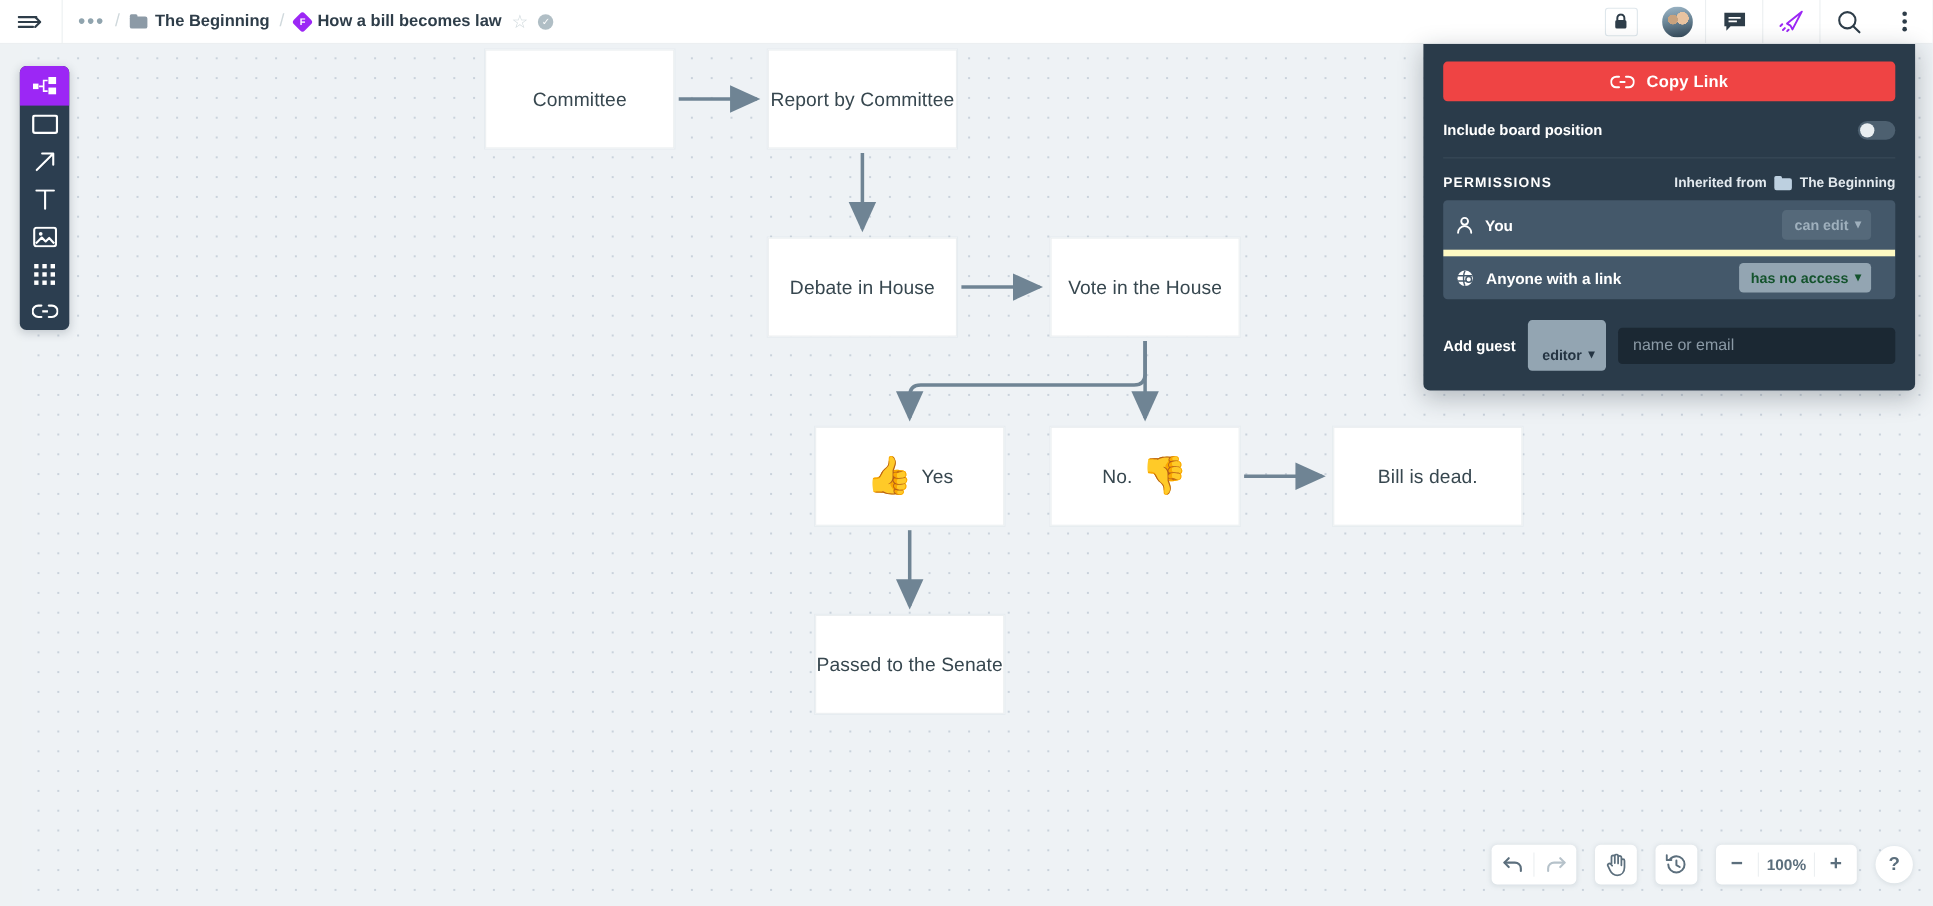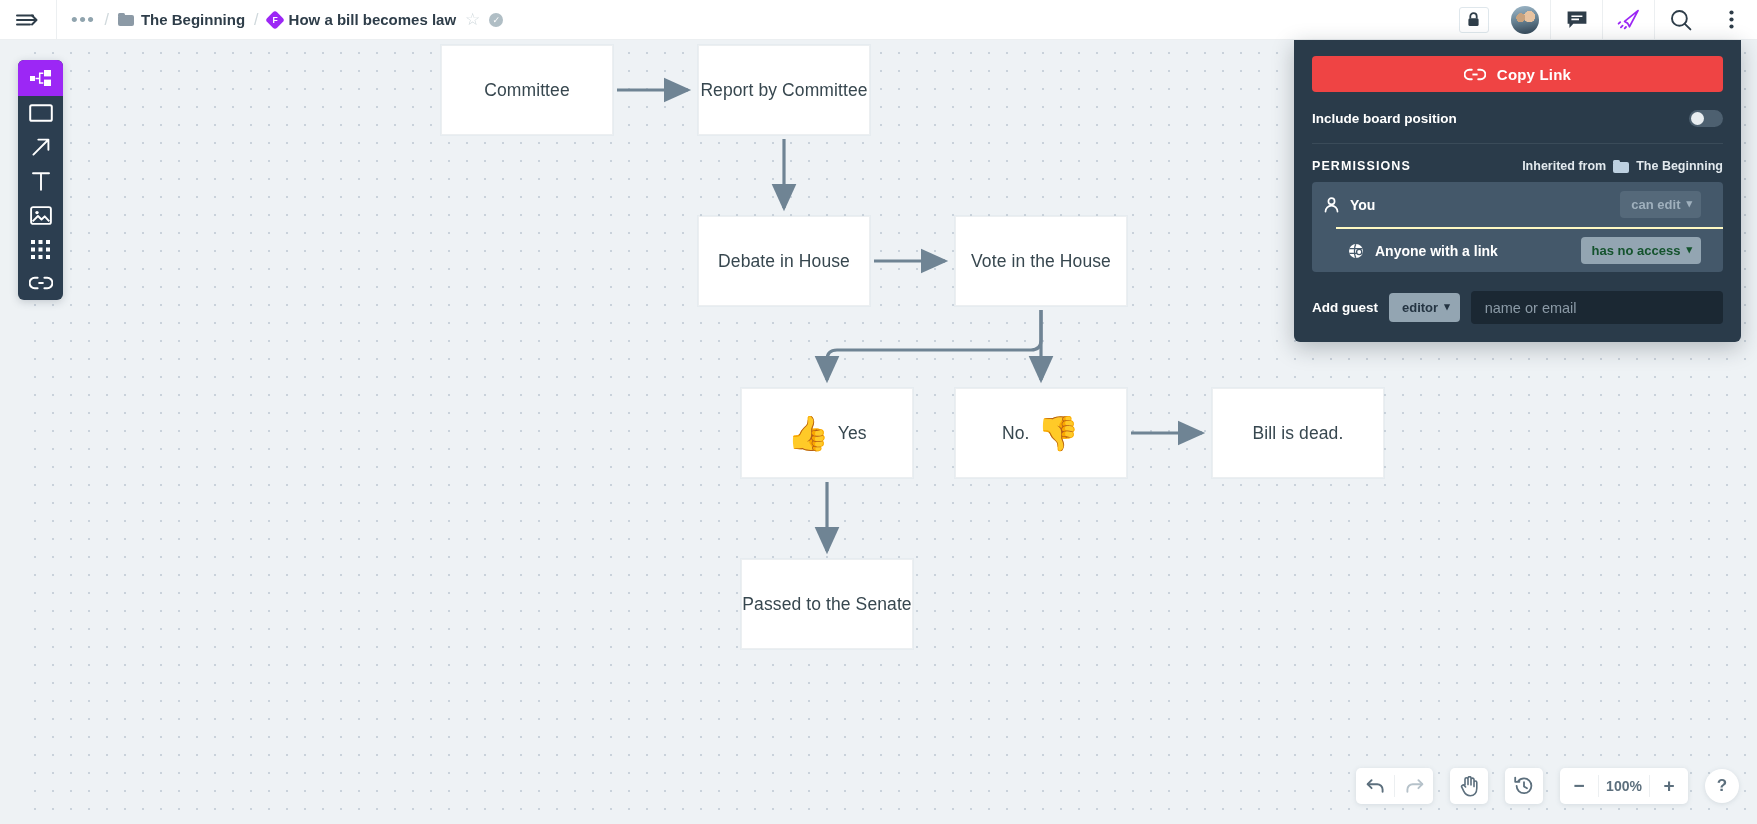--- a/index.html
+++ b/index.html
@@ -95,29 +95,29 @@
   .row-inc { display:flex; align-items:center; justify-content:space-between; margin-top:18px; }
   .lbl-w { color:#fff; font-size:13.5px; font-weight:bold; }
   .toggle { width:34px; height:17px; background:#4d6070; border-radius:9px; position:relative; cursor:pointer; }
   .toggle i { position:absolute; left:2px; top:2px; width:13px; height:13px; border-radius:50%; background:#e9eef1; }
   .hr { height:1px; background:#3a4b59; margin:16px 0 0 0; }
   .perm-head { display:flex; align-items:center; justify-content:space-between; margin-top:15px; margin-bottom:9px; }
   .perm-title { color:#ffffff; font-size:12.5px; font-weight:bold; letter-spacing:1.1px; }
   .inherit { color:#e2e9ee; font-size:12.5px; font-weight:bold; display:flex; align-items:center; gap:7px; }
   .perm-list { background:#44586a; border-radius:4px; overflow:hidden; }
   .perm-row { height:45px; display:flex; align-items:center; justify-content:space-between; padding:0 22px 0 12px; }
-  .perm-row + .perm-row { border-top:2px solid #fef9c3;margin-left:24px; }
+  .perm-row + .perm-row { border-top:6px solid #fef9c3; }
   .perm-left { display:flex; align-items:center; gap:11px; color:#fff; font-size:14px; font-weight:bold; }
   .chip { border-radius:4px; padding:6px 9px 6px 11px; font-size:13px; font-weight:bold; display:flex; gap:6px; cursor:pointer; }
   .chip.muted { background:#55697a; color:#9fb0bd; }
   .chip.solid { background:#93a5b2; color:#14532d; }
   .chip .cv { font-size:11px; }
   .addrow { display:flex; align-items:center; gap:11px; margin-top:19px; }
   .addlbl { color:#fff; font-size:13.5px; font-weight:bold; }
-  .chip.editor { background:#93a5b2; color:#243442; padding:7px 10px 7px 13px; }
+  .chip.editor { background:#93a5b2; color:#243442; padding:24px 10px 7px 13px; }
   .guestinput {
     flex:1; height:33px; background:#1b2833; border-radius:4px;
     color:#8b9aa6; font-size:14.5px; display:flex; align-items:center; padding:0 14px;
     border:none; outline:none; font-family:"Liberation Sans", sans-serif;
   }
   .guestinput::placeholder { color:#8b9aa6; }
 
   
   #bottombar { position:absolute; right:18px; bottom:20px; display:flex; align-items:center; gap:17px; z-index:30; }
   .bgroup { background:#fff; border-radius:5px; display:flex; align-items:center; box-shadow:0 1px 5px rgba(90,110,125,.17); overflow:hidden; }

